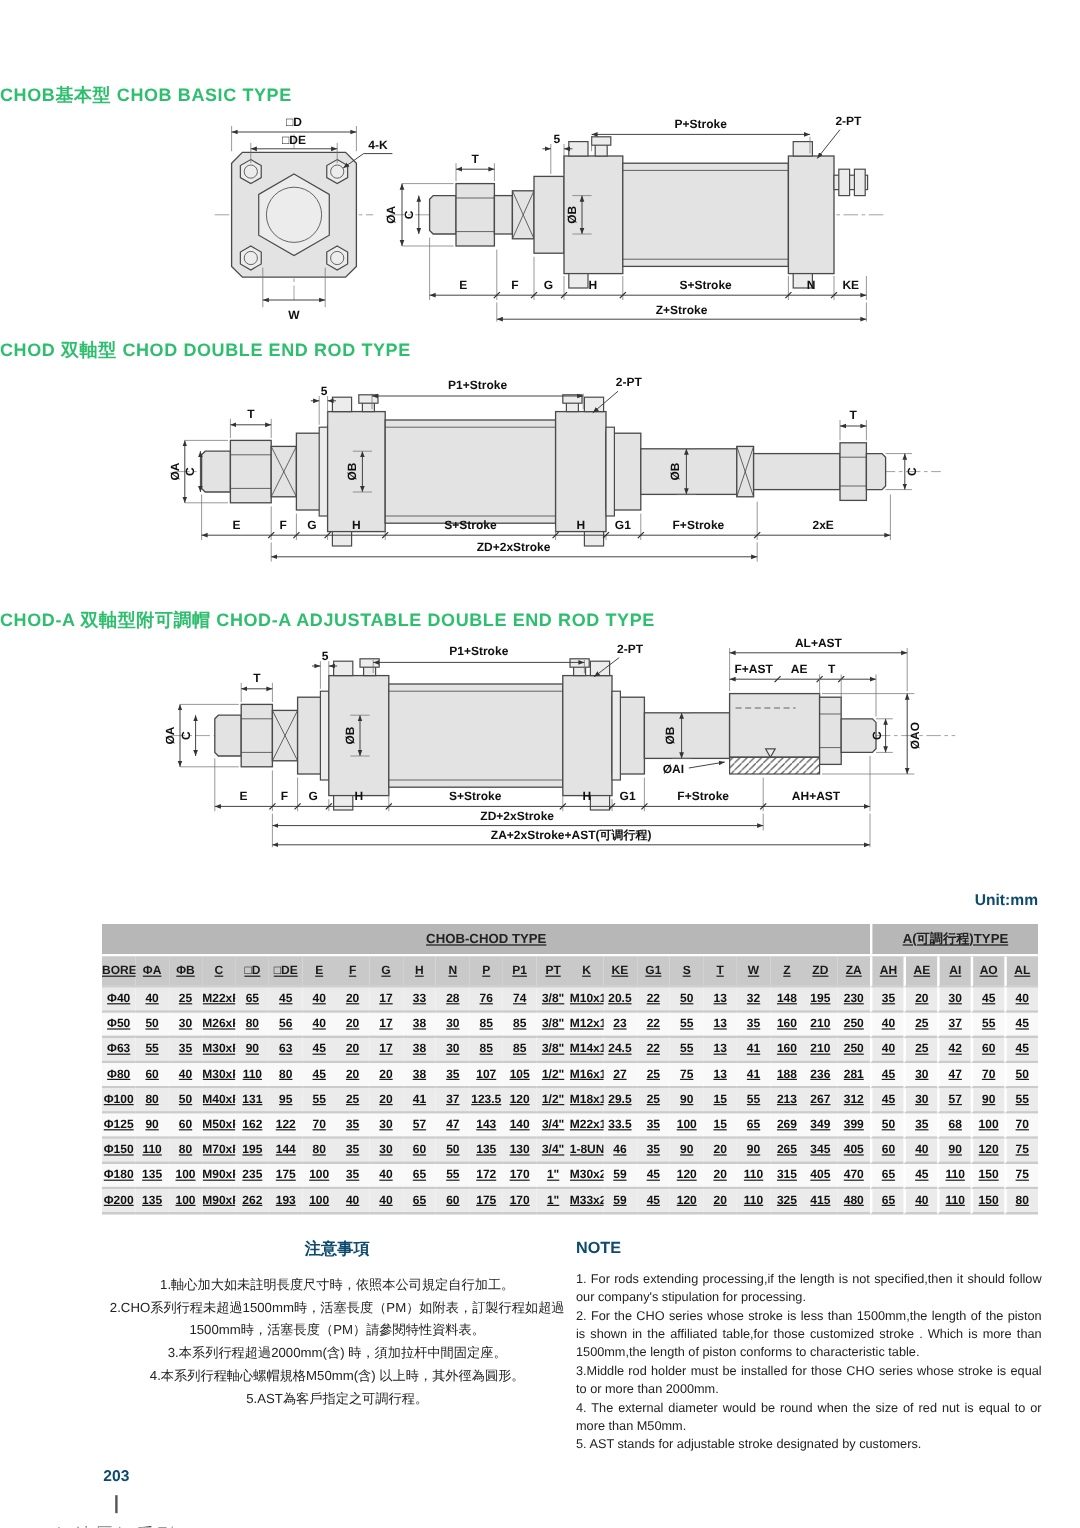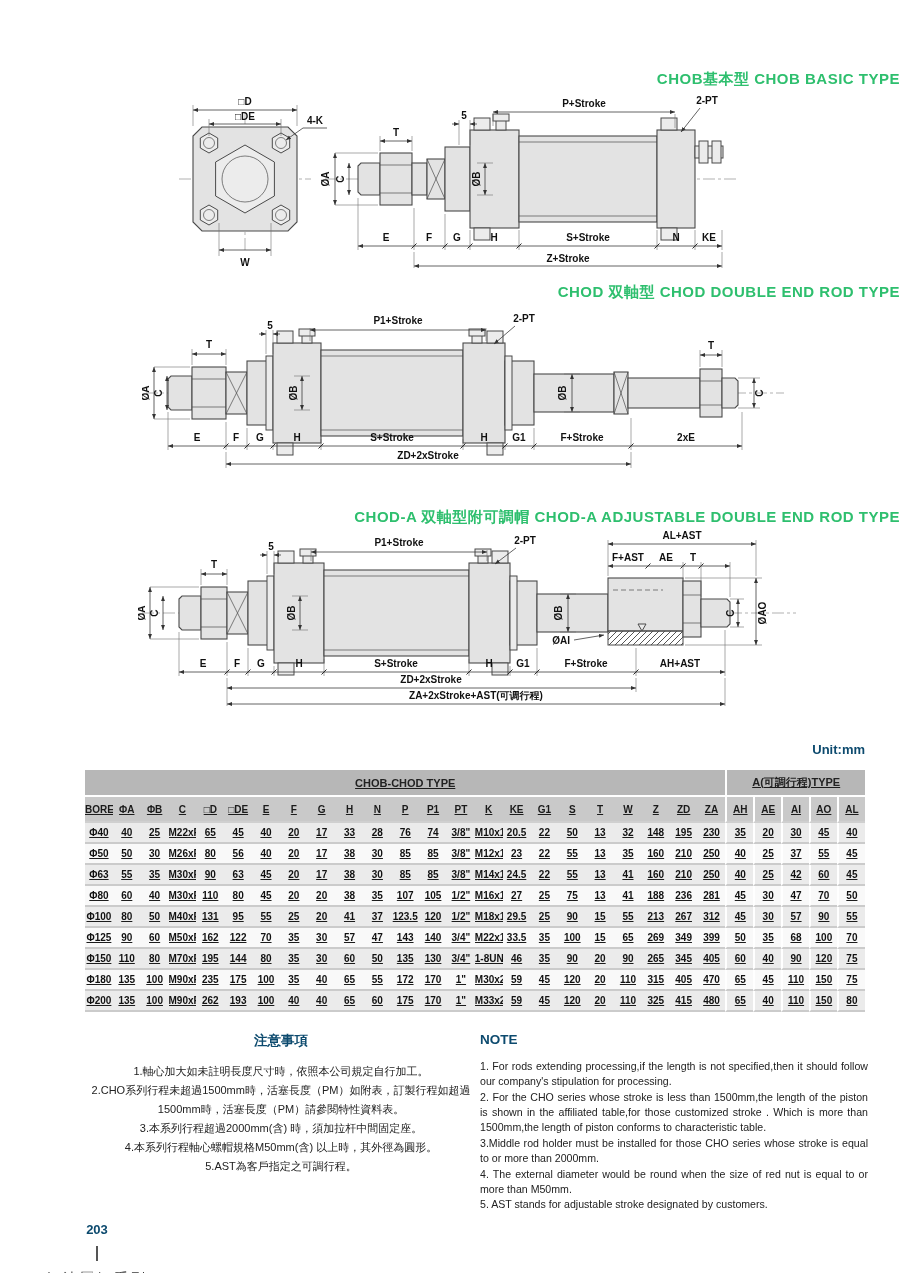--- a/index.html
+++ b/index.html
@@ -1,18 +1,18 @@
 <!DOCTYPE html>
 <html><head>
 <meta charset="utf-8">
 <style>
   html,body{margin:0;padding:0;background:#ffffff;}
   body{width:900px;height:1273px;position:relative;font-family:"Liberation Sans","DejaVu Sans",sans-serif;color:#1c1c1c;overflow:hidden;}
   .green{color:#0c4a6e;}
-  .diagram-title{position:absolute;width:100%;text-align:right;font-size:15px;font-weight:700;color:#2ebf6e;letter-spacing:.5px;}
+  .diagram-title{position:absolute;width:100%;text-align:left;font-size:15px;font-weight:700;color:#2ebf6e;letter-spacing:.5px;}
   .dsvg{position:absolute;}
   
   .part{fill:#e3e3e3;stroke:#4a4a4a;stroke-width:1.1;}
   .part2{fill:#ececec;stroke:#4a4a4a;stroke-width:1;}
   .innerln{stroke:#4a4a4a;stroke-width:.7;fill:none;}
   .cl{stroke:#8f8f8f;stroke-width:.7;stroke-dasharray:12 3 3 3;fill:none;}
   .dim{stroke:#3c3c3c;stroke-width:.8;fill:none;}
   .ext{stroke:#6f6f6f;stroke-width:.6;fill:none;}
   .tick{stroke:#2c2c2c;stroke-width:1;}
   .dimt{font-size:10px;font-weight:700;fill:#101010;}

